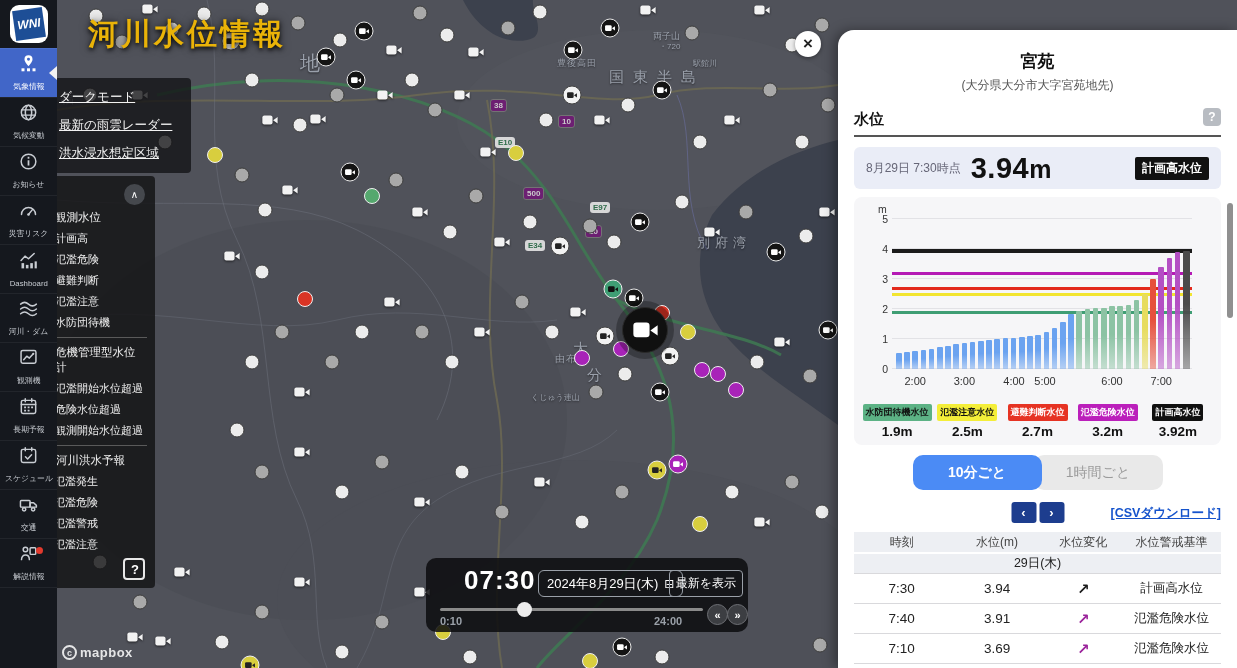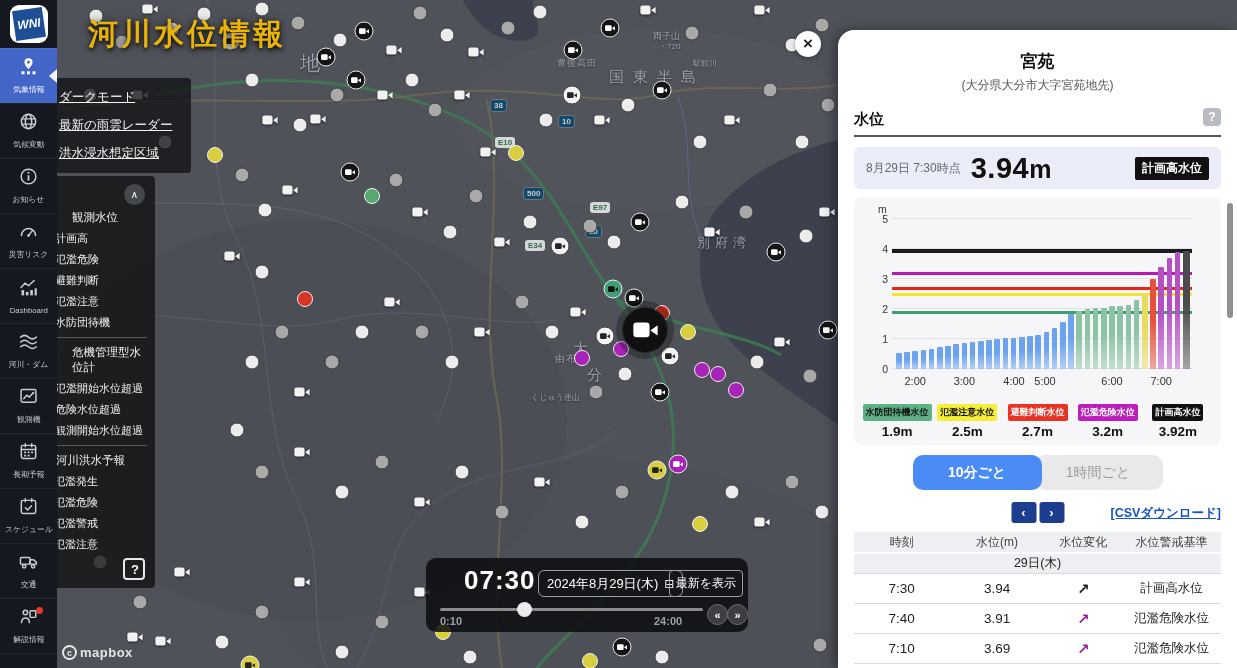--- a/index.html
+++ b/index.html
@@ -6,36 +6,36 @@
   .stage{position:relative;width:1237px;height:668px;overflow:hidden;
     font-family:"Liberation Sans","DejaVu Sans",sans-serif;background:#50525a;}
   .stage *{box-sizing:border-box;}
 
   
   .sidebar{position:absolute;left:0;top:0;width:57px;height:668px;background:#15181e;z-index:40;}
   .logo{height:48px;display:flex;align-items:center;justify-content:center;}
   .logo-box{width:38px;height:38px;background:#fff;border-radius:9px;display:flex;align-items:center;justify-content:center;overflow:hidden;}
   .logo-sq{width:30px;height:30px;background:#1d4e96;transform:rotate(-8deg);display:flex;align-items:center;justify-content:center;
     color:#fff;font-style:italic;font-weight:bold;font-size:12px;letter-spacing:0;}
-  .side-item{position:relative;height:55px;display:flex;flex-direction:column;align-items:center;justify-content:center;gap:3px;
+  .side-item{position:relative;height:49px;display:flex;flex-direction:column;align-items:center;justify-content:center;gap:3px;
     border-top:1px solid rgba(255,255,255,.06);color:#c9cdd3;cursor:pointer;}
   .side-item .lbl{font-size:8.5px;white-space:nowrap;transform:scale(.92);}
   .side-item svg{width:21px;height:21px;}
   .side-item.active{background:#4166c8;color:#fff;}
   .side-item.active::after{content:"";position:absolute;right:0;top:50%;margin-top:-7px;
     border:7px solid transparent;border-right:8px solid #f2f2f2;border-left:0;}
   .side-item .reddot{position:absolute;top:8px;right:14px;width:7px;height:7px;border-radius:50%;background:#e23a2e;}
 
   
   .map{position:absolute;left:57px;top:0;width:1180px;height:668px;background:#50525a;overflow:hidden;z-index:1;}
   .map-base{position:absolute;left:0;top:0;}
   .map-label{position:absolute;color:#9aa0ab;text-shadow:0 1px 2px rgba(0,0,0,.5);white-space:nowrap;z-index:2;}
   .map-shield{position:absolute;font-weight:bold;font-size:8px;border-radius:3px;padding:1px 3px;z-index:2;opacity:.9;}
   .map-shield.ex{background:#e6e6e6;color:#2c6e49;}
-  .map-shield.rt{background:#0c4a6e;color:#d8d8d8;border:1px solid #777;}
+  .map-shield.rt{background:#701a75;color:#d8d8d8;border:1px solid #777;}
   .map-title{position:absolute;left:31px;top:14px;margin:0;font-size:30px;font-weight:bold;color:#eab308;letter-spacing:3px;
     text-shadow:0 2px 4px rgba(0,0,0,.85),0 0 10px rgba(0,0,0,.6);z-index:10;}
   .attrib{position:absolute;left:5px;bottom:8px;display:flex;align-items:center;gap:3px;z-index:10;color:rgba(255,255,255,.85);}
   .attrib .c{width:15px;height:15px;border-radius:50%;border:2px solid rgba(255,255,255,.85);display:flex;align-items:center;justify-content:center;font-size:9px;font-weight:bold;}
   .attrib .t{font-size:13px;font-weight:bold;letter-spacing:.5px;}
 
   
   .mk{position:absolute;transform:translate(-50%,-50%);z-index:3;cursor:pointer;}
   .mk svg{display:block;}
   .mk.circ{display:flex;align-items:center;justify-content:center;border-radius:50%;}
@@ -48,21 +48,21 @@
     font-size:11px;font-weight:bold;flex:0 0 16px;}
   .cb.on{background:#2f6fe4;color:#fff;}
   .cb.dis{background:#797e85;color:#cfd3d7;}
 
   .legend{position:absolute;left:23px;top:176px;width:132px;background:rgba(18,18,20,.82);border-radius:4px;
     padding:8px 10px 8px;z-index:12;color:#f0f0f0;}
   .legend-head{display:flex;align-items:center;justify-content:space-between;margin-bottom:4px;}
   .legend-head .t{font-size:12.5px;}
   .legend-collapse{width:21px;height:21px;border-radius:50%;background:#45484d;color:#fff;border:none;
     font-size:10px;display:flex;align-items:center;justify-content:center;cursor:pointer;}
-  .lg-row{display:flex;align-items:center;gap:25px;margin:5px 0;cursor:pointer;}
+  .lg-row{display:flex;align-items:center;gap:8px;margin:5px 0;cursor:pointer;}
   .lg-row .cb{width:14px;height:14px;flex:0 0 14px;font-size:10px;}
   .lg-row .glabel{font-size:11.5px;}
   .lg-item{display:flex;align-items:center;gap:7px;margin:6px 0 6px 2px;}
   .lg-item .dot{width:13px;height:13px;border-radius:50%;border:1px solid rgba(255,255,255,.35);flex:0 0 13px;}
   .lg-item .sq{width:12px;height:12px;border-radius:2px;border:1px solid #d0d0d0;flex:0 0 12px;}
   .lg-item .ilabel{font-size:11px;white-space:nowrap;}
   .lg-div{border-top:1px solid #5a5a5a;margin:7px -2px;}
   .lg-help{display:flex;justify-content:flex-end;margin-top:6px;}
   .lg-help button{width:22px;height:22px;background:transparent;border:2px solid #e8e8e8;border-radius:4px;
     color:#fff;font-size:13px;font-weight:bold;cursor:pointer;line-height:1;}

